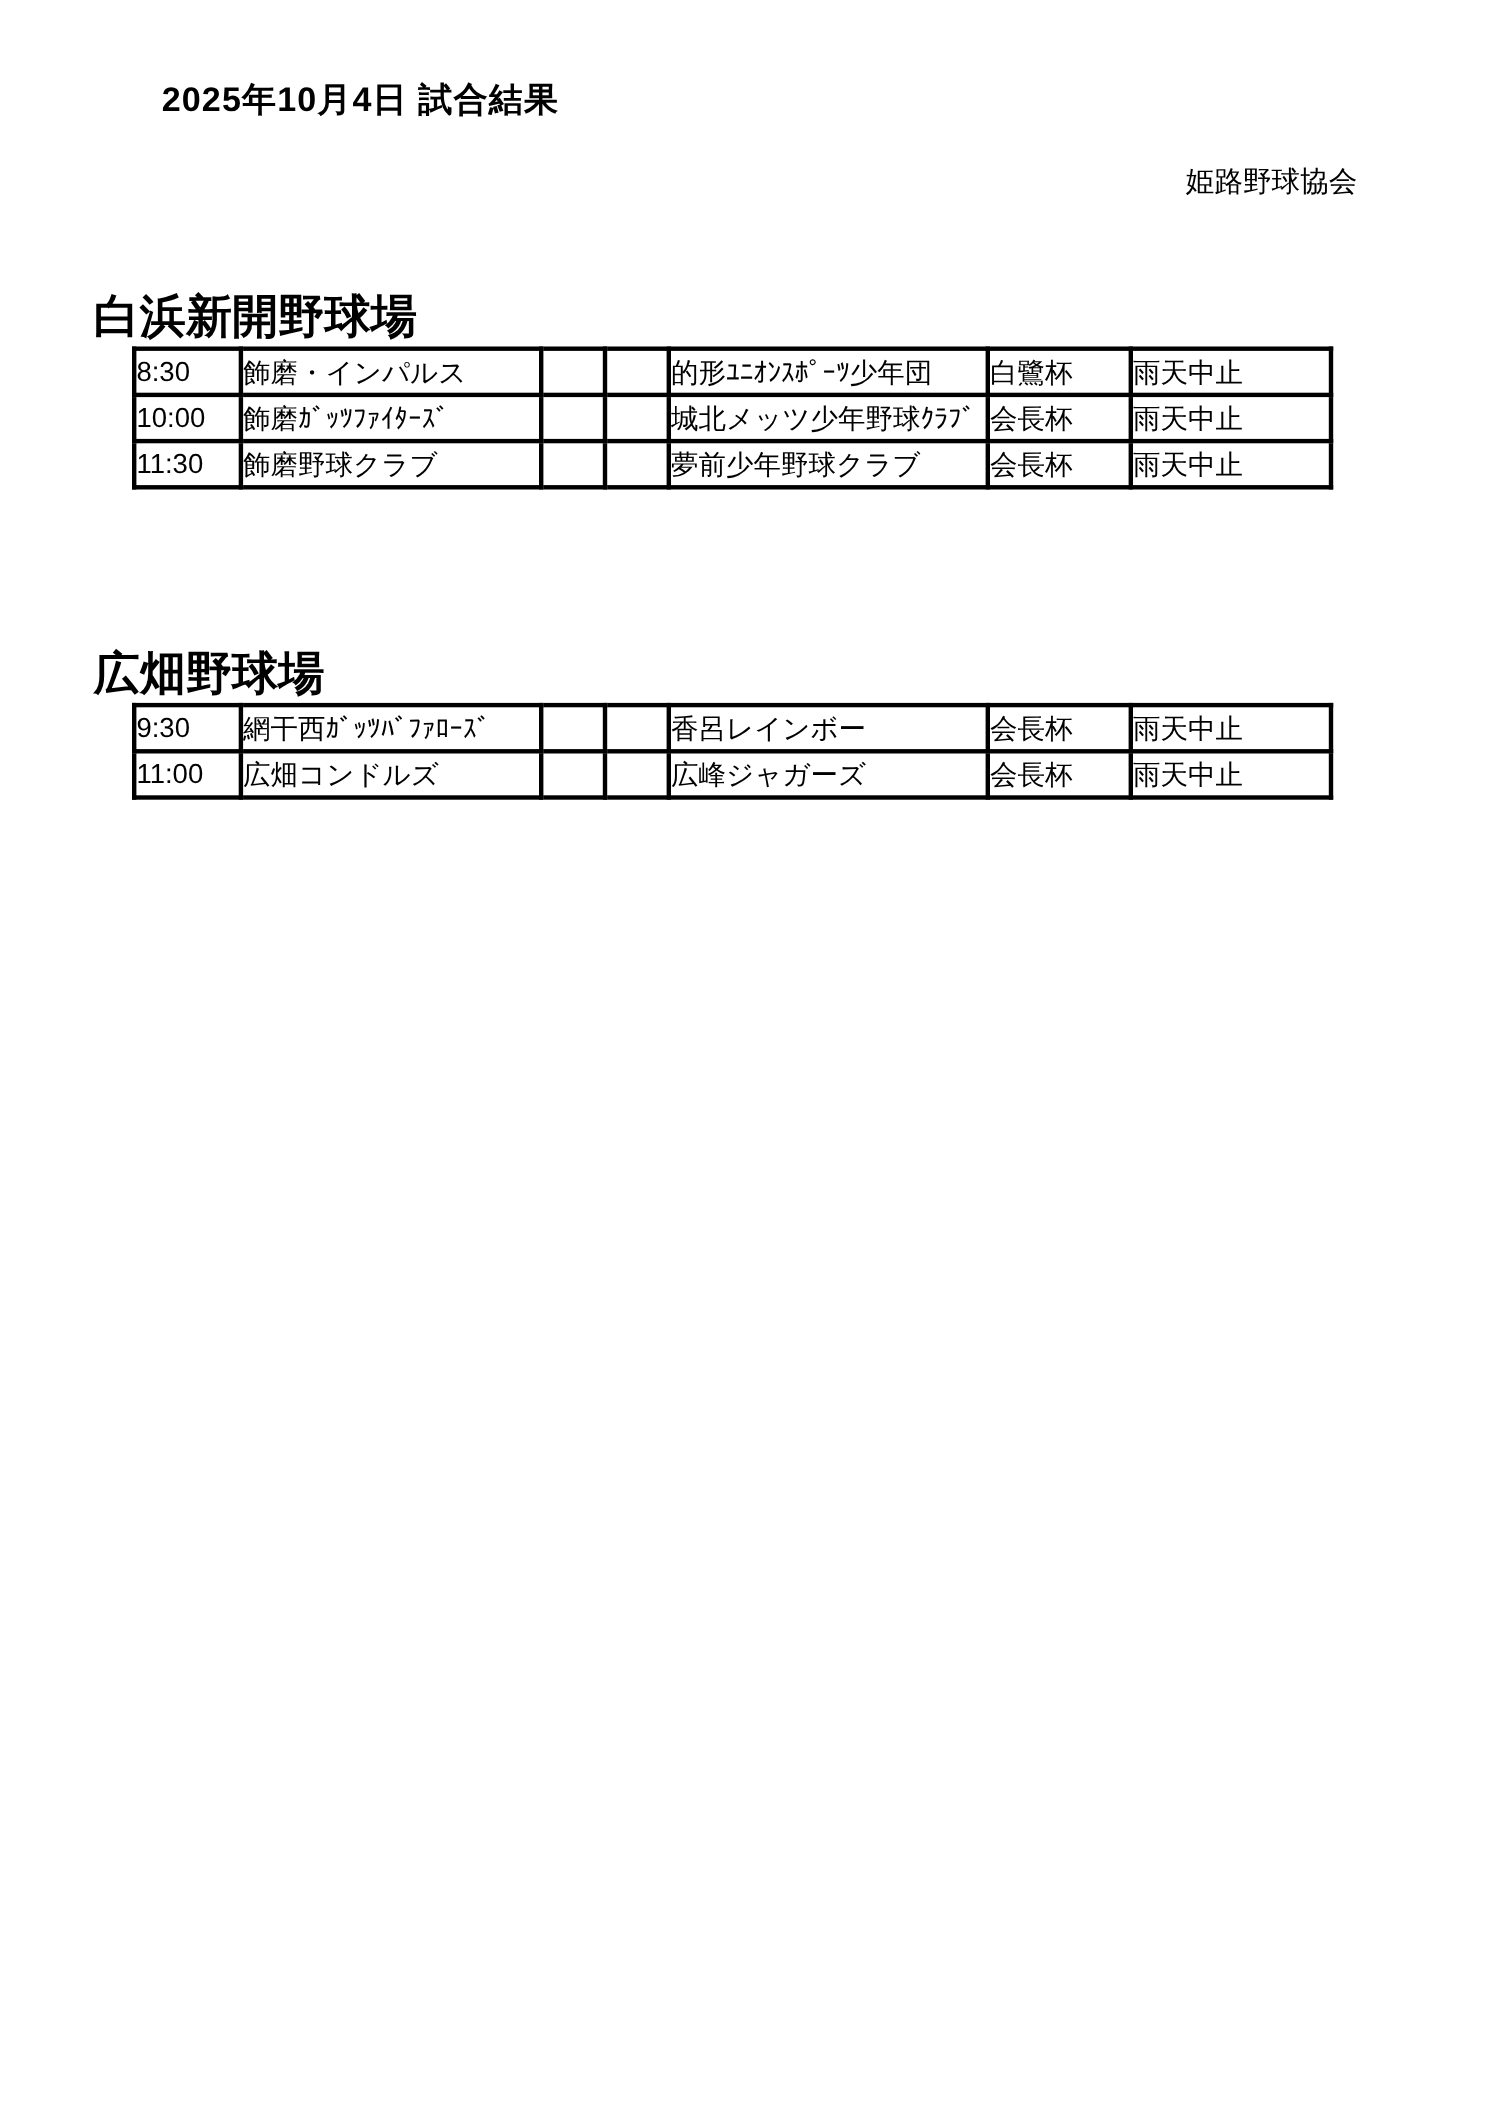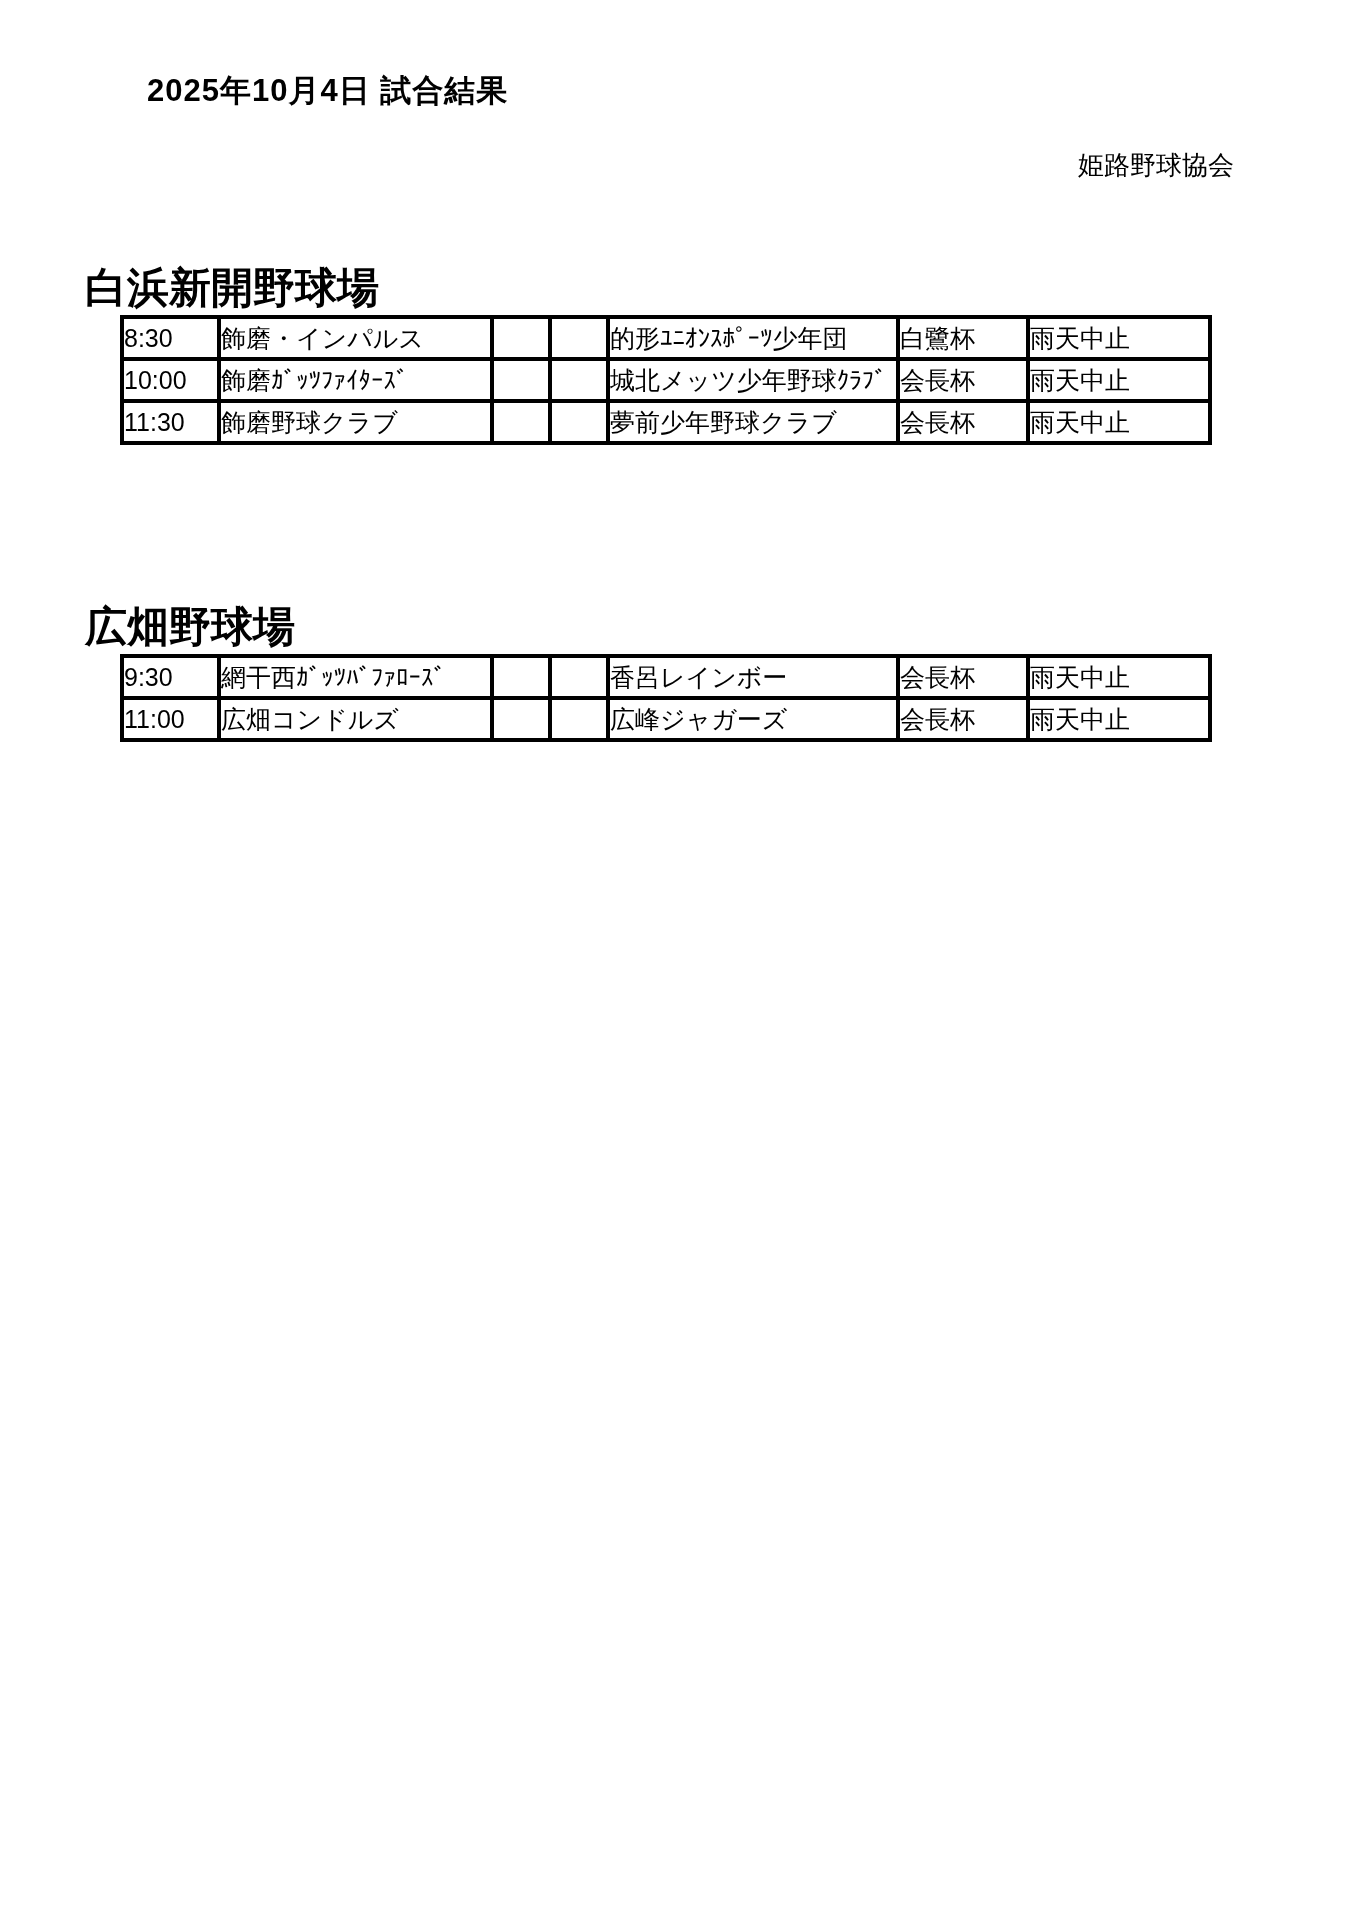--- a/index.html
+++ b/index.html
@@ -28,21 +28,21 @@
     position: absolute;
     top: 148px;
     right: 124px;
     font-size: 26px;
     font-weight: 400;
     white-space: nowrap;
   }
 
   .venue-section { position: absolute; left: 85px; }
   .venue-section.v0 { top: 264px; }
-  .venue-section.v1 { top: 603px; }
+  .venue-section.v1 { top: 588px; }
 
   .venue-name {
     margin: 0 0 3px 0;
     font-size: 42px;
     font-weight: 700;
     line-height: 1.15;
     white-space: nowrap;
   }
 
   table.games {

